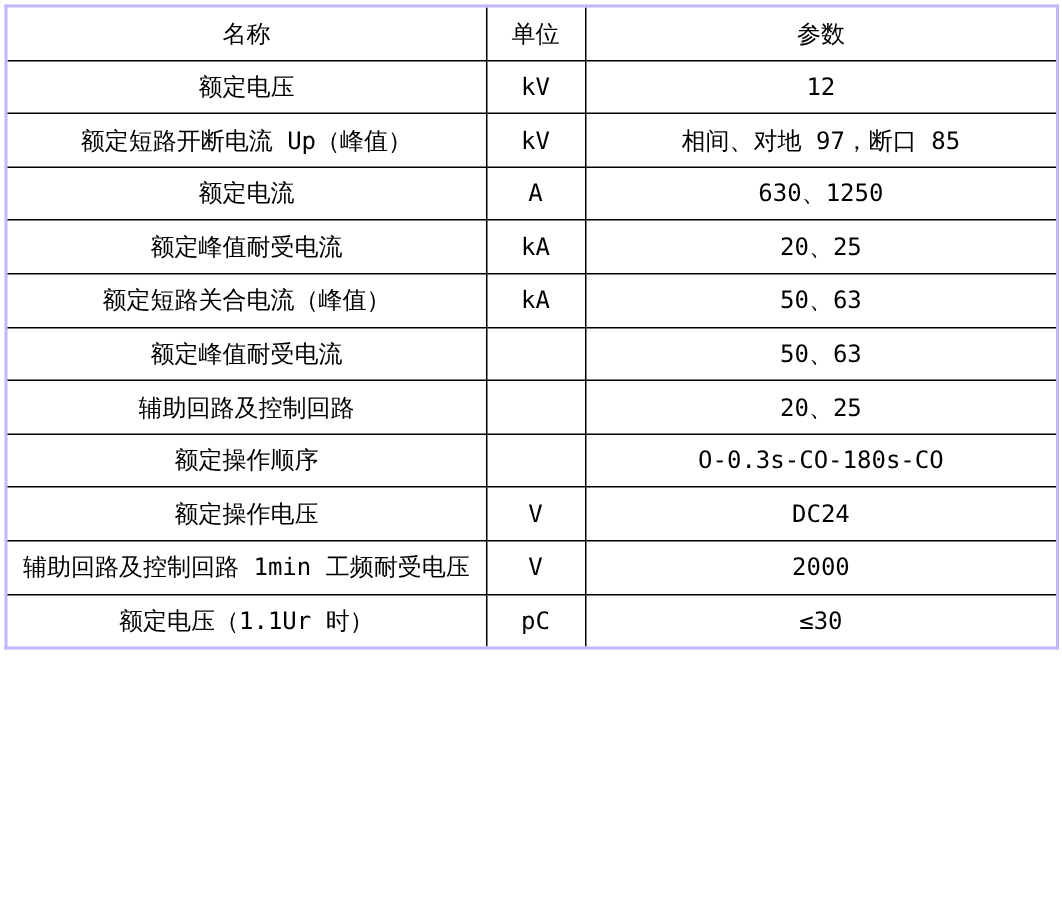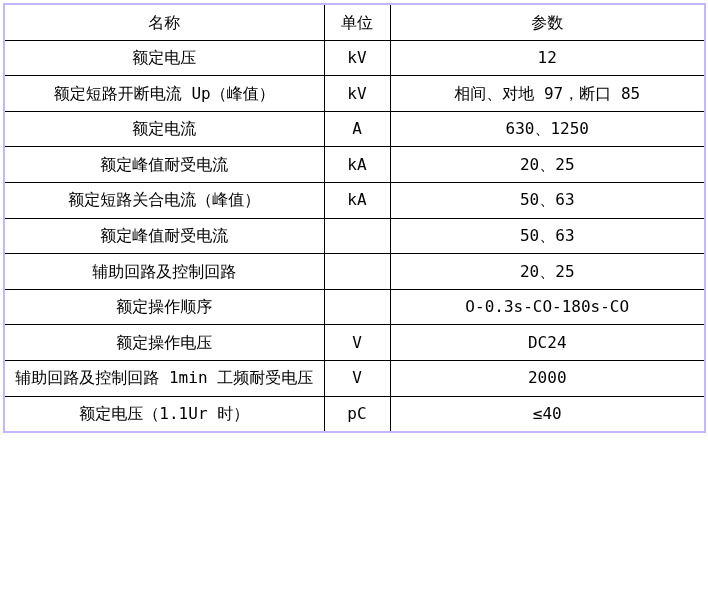--- a/index.html
+++ b/index.html
@@ -108,17 +108,17 @@
           <td>DC24</td>
         </tr>
         <tr>
           <td>辅助回路及控制回路 1min 工频耐受电压</td>
           <td>V</td>
           <td>2000</td>
         </tr>
         <tr>
           <td>额定电压（1.1Ur 时）</td>
           <td>pC</td>
-          <td>≤40</td>
+          <td>≤30</td>
         </tr>
       </tbody>
   </table>
 </div>
 
 </body></html>

